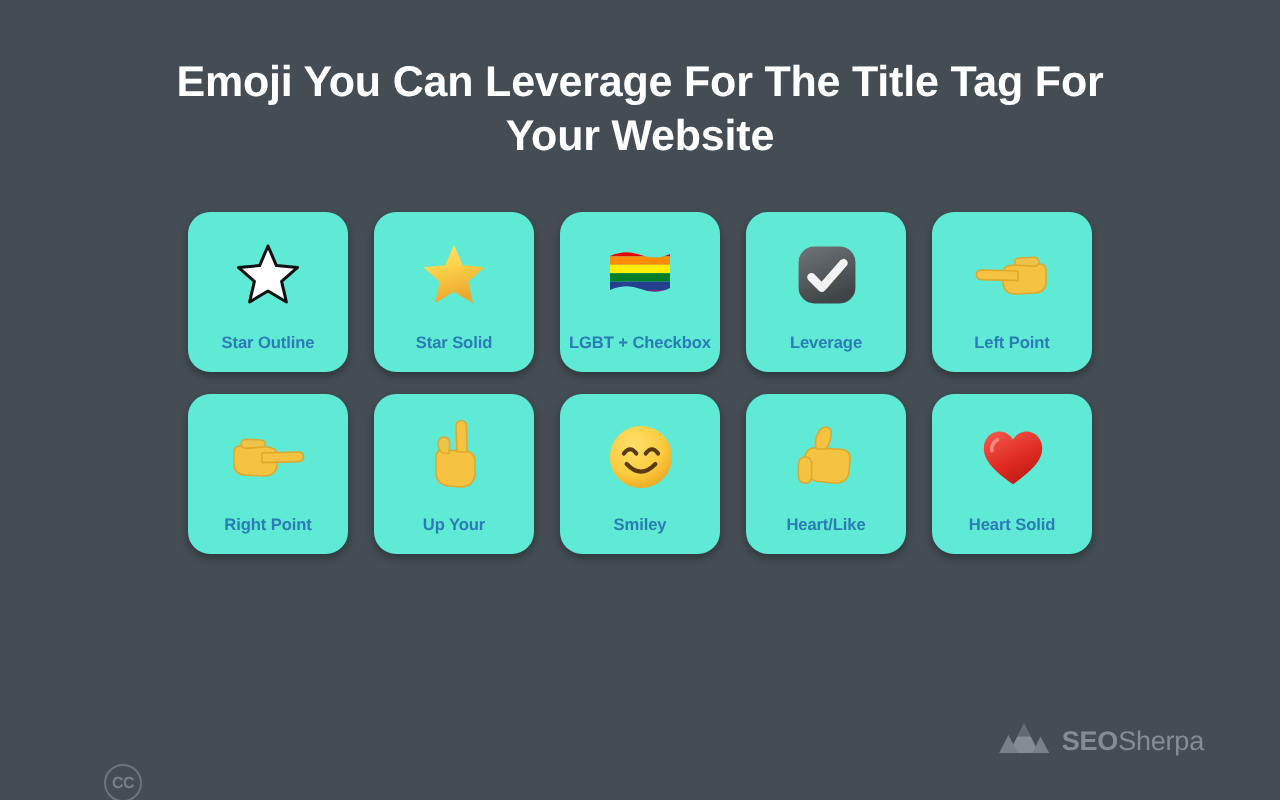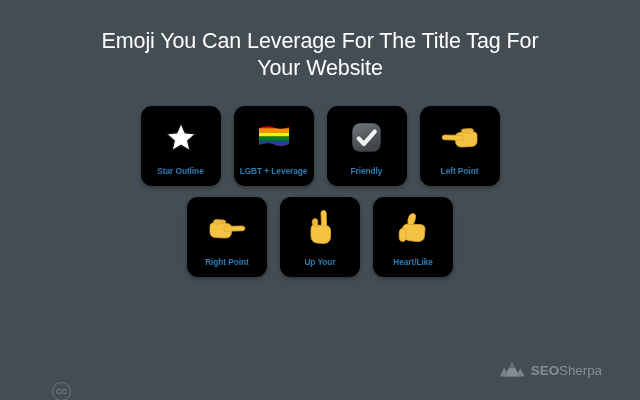--- a/index.html
+++ b/index.html
@@ -26,21 +26,21 @@
 
   
   .title-block {
     padding-top: 28px;
     text-align: center;
   }
 
   .title {
     color: #ffffff;
     font-size: 21.5px;
-    font-weight: normal;
+    font-weight: bold;
     line-height: 27px;
     letter-spacing: -0.1px;
     max-width: 470px;
     margin: 0 auto;
   }
 
   
   .rows {
     margin-top: 24px;
     display: flex;
@@ -50,21 +50,21 @@
 
   .row {
     display: flex;
     justify-content: center;
     gap: 13px;
   }
 
   .card {
     width: 80px;
     height: 80px;
-    background: #000000;
+    background: #5eead4;
     border-radius: 11px;
     box-shadow: 0 2px 4px rgba(0,0,0,0.30);
     display: flex;
     flex-direction: column;
     align-items: center;
     justify-content: flex-start;
     padding-top: 11px;
     position: relative;
   }
 
@@ -162,57 +162,72 @@
 
       <div class="card">
         <div class="card-emoji">
           <svg class="glyph" width="36" height="36" viewBox="0 0 36 36" aria-hidden="true">
             <polygon points="18,4 22.2,13.8 32.8,14.7 24.8,21.7 27.2,32 18,26.5 8.8,32 11.2,21.7 3.2,14.7 13.8,13.8" fill="#ffffff" stroke="#111111" stroke-width="1.5" stroke-linejoin="round"></polygon>
           </svg>
         </div>
         <div class="card-label">Star Outline</div>
       </div>
 
+      <div class="card">
+        <div class="card-emoji">
+          <svg class="glyph" width="36" height="36" viewBox="0 0 36 36" aria-hidden="true">
+            <defs>
+              <linearGradient id="goldGrad" x1="0" y1="0" x2="0.3" y2="1">
+                <stop offset="0%" stop-color="#ffe07a"></stop>
+                <stop offset="45%" stop-color="#fcd34a"></stop>
+                <stop offset="100%" stop-color="#eca72c"></stop>
+              </linearGradient>
+            </defs>
+            <polygon points="18,3.4 22.4,13.6 33.4,14.6 25.1,21.9 27.6,32.6 18,26.9 8.4,32.6 10.9,21.9 2.6,14.6 13.6,13.6" fill="url(#goldGrad)"></polygon>
+          </svg>
+        </div>
+        <div class="card-label">Star Solid</div>
+      </div>
 
 
       <div class="card">
         <div class="card-emoji">
           <svg class="glyph" width="36" height="30" viewBox="0 0 36 30" aria-hidden="true">
             <defs>
               <clipPath id="flagClip">
                 <path d="M3 6 Q11 2.6 18 5.4 Q26 8.4 33 5 L33 22 Q26 25.6 18 22.4 Q11 19.6 3 23 Z"></path>
               </clipPath>
             </defs>
             <g clip-path="url(#flagClip)">
               <rect x="0" y="2" width="36" height="4.2" fill="#e40303"></rect>
               <rect x="0" y="6.2" width="36" height="4.2" fill="#ff8c00"></rect>
               <rect x="0" y="10.4" width="36" height="4.2" fill="#ffed00"></rect>
               <rect x="0" y="14.6" width="36" height="4.2" fill="#008026"></rect>
               <rect x="0" y="18.8" width="36" height="4.2" fill="#24408e"></rect>
               <rect x="0" y="23" width="36" height="4.6" fill="#732982"></rect>
             </g>
           </svg>
         </div>
-        <div class="card-label">LGBT + Leverage</div>
+        <div class="card-label">LGBT + Checkbox</div>
       </div>
 
       <div class="card">
         <div class="card-emoji">
           <svg class="glyph" width="33" height="33" viewBox="0 0 36 36" aria-hidden="true">
             <defs>
               <linearGradient id="boxGrad" x1="0" y1="0" x2="0.4" y2="1">
                 <stop offset="0%" stop-color="#6f7679"></stop>
                 <stop offset="100%" stop-color="#3f4447"></stop>
               </linearGradient>
             </defs>
             <rect x="2.5" y="2.5" width="31" height="31" rx="8.5" fill="url(#boxGrad)"></rect>
             <path d="M9.5 19.2 L15.2 25 L27 11.5" stroke="#f3f3f3" stroke-width="4.6" fill="none" stroke-linecap="round" stroke-linejoin="round"></path>
           </svg>
         </div>
-        <div class="card-label">Friendly</div>
+        <div class="card-label">Leverage</div>
       </div>
 
       <div class="card">
         <div class="card-emoji">
           <svg class="glyph" width="38" height="30" viewBox="0 0 38 30" aria-hidden="true">
             <g fill="#f5c242" stroke="#e0a92c" stroke-width="0.8" stroke-linejoin="round">
               <path d="M33 10 Q36 10 36 13.5 L36 19 Q36 24 30.5 24.5 L21 25 Q15 25 14.5 19.5 L14.5 14 Q15 10.5 20 10.5 Z"></path>
               <path d="M22 13.5 L4 13 Q1.2 13 1.2 15.4 Q1.2 17.8 4 17.8 L22 18.3 Z"></path>
               <path d="M21 10.5 Q19 7.6 22.5 7 L29.5 6.6 Q32.5 6.6 32.5 9 Q32.5 11 29.8 11.2 Z" opacity="0.95"></path>
             </g>
@@ -244,34 +259,68 @@
             <g fill="#f5c242" stroke="#e0a92c" stroke-width="0.8" stroke-linejoin="round">
               <path d="M9 16 Q6 16 6 20 L6 27 Q6 33 12 34 L19 34.5 Q25 34 25.5 28 L25.5 21 Q25 16.5 20 16.5 Z"></path>
               <path d="M16.5 17 L16 4 Q16 1.4 18.6 1.4 Q21.2 1.4 21.2 4 L21.6 17 Z"></path>
               <path d="M9.5 17.5 Q6.6 15.5 7.2 12.2 Q7.8 9.4 10.4 9.6 Q12.6 9.8 12.8 12.4 L12.6 17.6 Z" opacity="0.95"></path>
             </g>
           </svg>
         </div>
         <div class="card-label">Up Your</div>
       </div>
 
+      <div class="card">
+        <div class="card-emoji">
+          <svg class="glyph" width="35" height="35" viewBox="0 0 36 36" aria-hidden="true">
+            <defs>
+              <radialGradient id="faceGrad" cx="0.38" cy="0.3" r="0.78">
+                <stop offset="0%" stop-color="#ffe06b"></stop>
+                <stop offset="62%" stop-color="#fbcb3c"></stop>
+                <stop offset="100%" stop-color="#eba421"></stop>
+              </radialGradient>
+            </defs>
+            <circle cx="18" cy="18" r="16" fill="url(#faceGrad)"></circle>
+            <path d="M9.2 16.2 Q12.4 11.8 15.6 16.2" stroke="#5a3a12" stroke-width="2.1" fill="none" stroke-linecap="round"></path>
+            <path d="M20.4 16.2 Q23.6 11.8 26.8 16.2" stroke="#5a3a12" stroke-width="2.1" fill="none" stroke-linecap="round"></path>
+            <path d="M10.6 21.6 Q18 29.4 25.4 21.6" stroke="#5a3a12" stroke-width="2.1" fill="none" stroke-linecap="round"></path>
+          </svg>
+        </div>
+        <div class="card-label">Smiley</div>
+      </div>
 
       <div class="card">
         <div class="card-emoji">
           <svg class="glyph" width="32" height="36" viewBox="0 0 32 36" aria-hidden="true">
             <g fill="#f5c242" stroke="#e0a92c" stroke-width="0.8" stroke-linejoin="round">
               <path d="M11.5 14 Q7.5 13.6 6 16.6 Q4.4 20 5.4 24.4 Q6.4 29.4 11.4 30.6 L21 31.6 Q26.6 31.4 27.4 26.6 L28 19.4 Q28.2 15 23.4 14.6 L15.6 14.2 Z"></path>
               <path d="M11.2 14.4 Q10 10.6 12 6.6 Q13.6 3.2 16.4 3.6 Q19 4 18.6 7.6 Q18.2 11 16 14.6 Z"></path>
               <path d="M5.8 18.4 Q2.4 18.6 2.2 22.4 L2.2 27.6 Q2.2 31.4 5.8 31.6 Q8.6 31.6 8.8 28 L8.8 22 Q8.8 18.6 5.8 18.4 Z"></path>
             </g>
           </svg>
         </div>
         <div class="card-label">Heart/Like</div>
       </div>
 
+      <div class="card">
+        <div class="card-emoji">
+          <svg class="glyph" width="33" height="31" viewBox="0 0 36 34" aria-hidden="true">
+            <defs>
+              <linearGradient id="heartGrad" x1="0.2" y1="0" x2="0.7" y2="1">
+                <stop offset="0%" stop-color="#f2554b"></stop>
+                <stop offset="55%" stop-color="#e02b22"></stop>
+                <stop offset="100%" stop-color="#b81a14"></stop>
+              </linearGradient>
+            </defs>
+            <path d="M18 32 C6 23.5 2 18 2 12.2 C2 6.6 6.2 3 10.6 3 C13.8 3 16.4 4.8 18 7.4 C19.6 4.8 22.2 3 25.4 3 C29.8 3 34 6.6 34 12.2 C34 18 30 23.5 18 32 Z" fill="url(#heartGrad)"></path>
+            <path d="M9.5 7.5 Q6 9.5 6.4 13.6" stroke="#ff9a92" stroke-width="2" fill="none" stroke-linecap="round" opacity="0.75"></path>
+          </svg>
+        </div>
+        <div class="card-label">Heart Solid</div>
+      </div>
 
     </div>
   </div>
 
   <div class="footer">
 
     <div class="footer-left">
       <div class="cc-badge">CC</div>
     </div>
 

